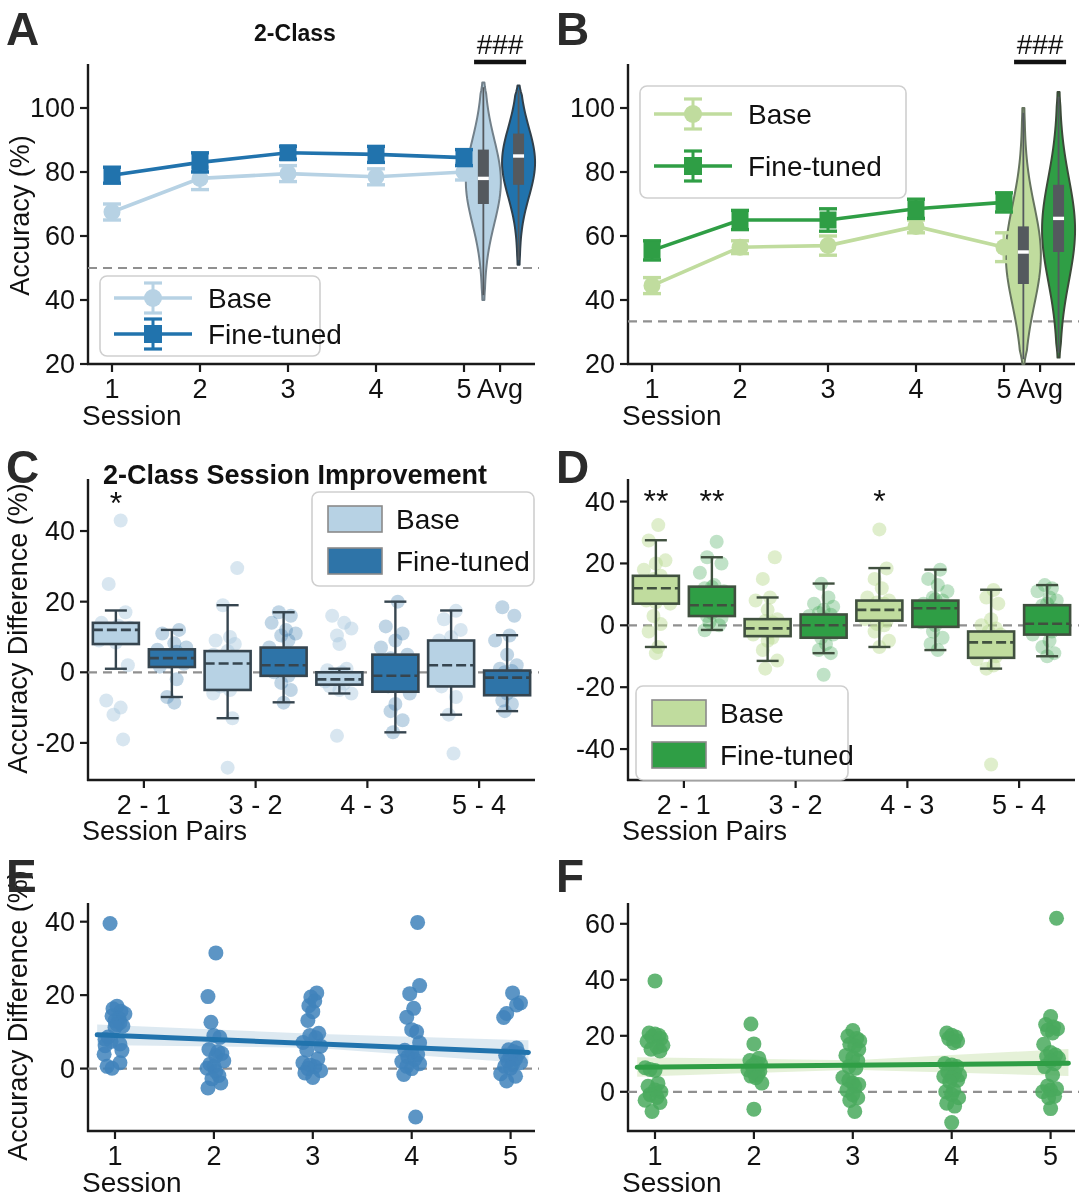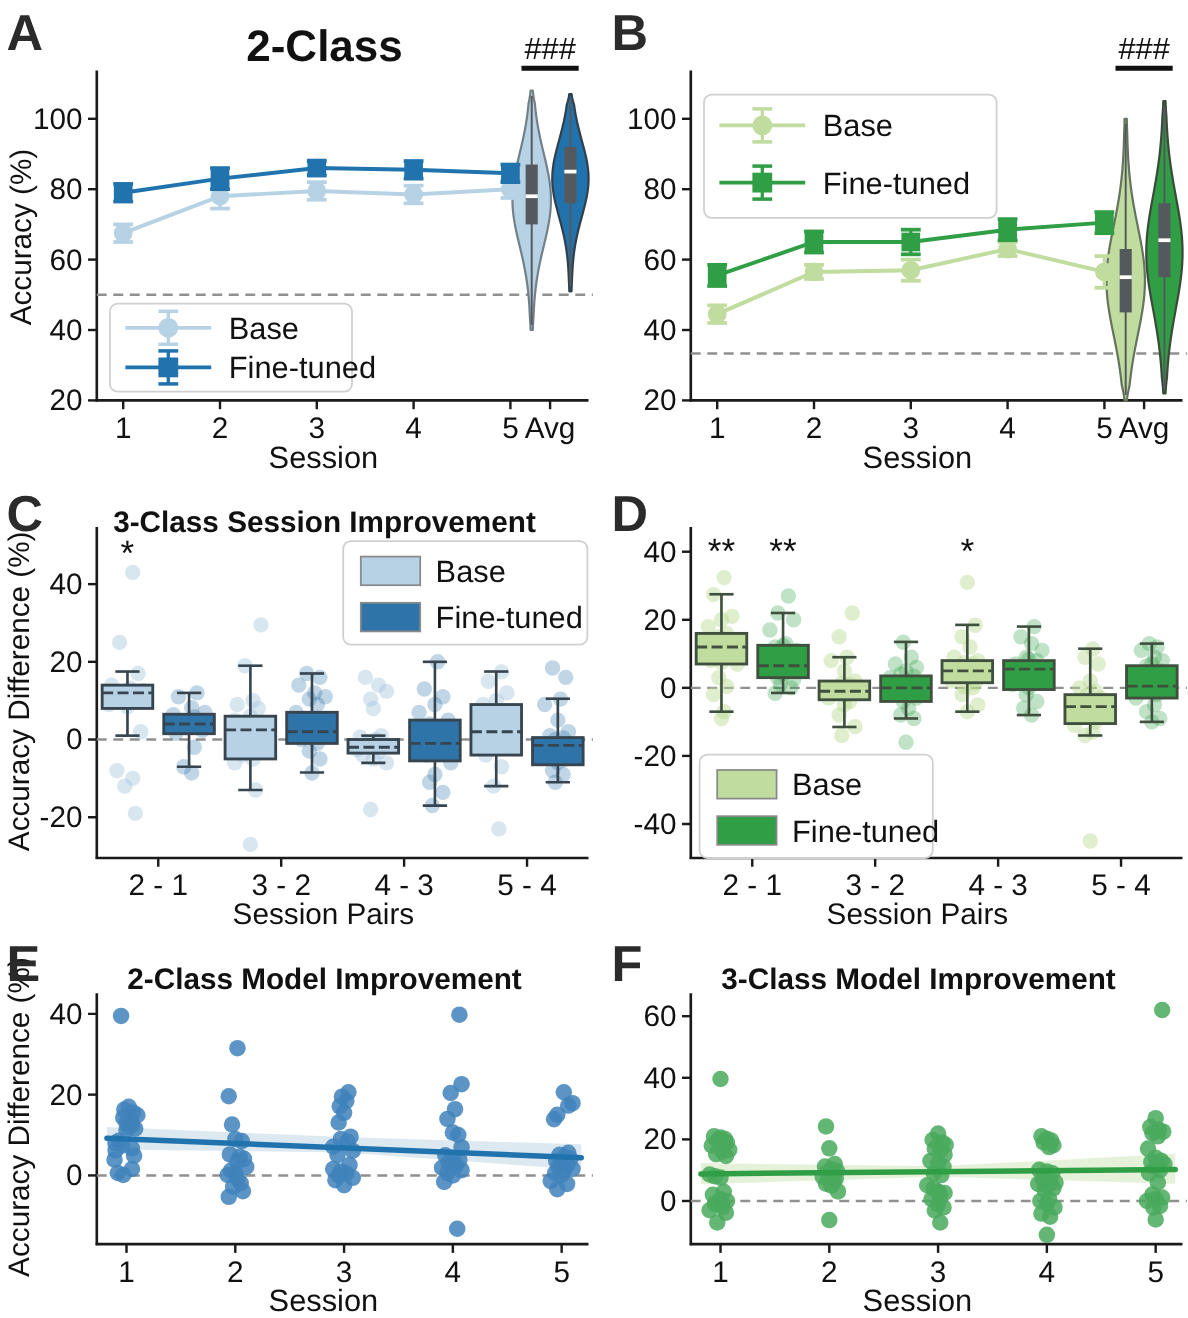--- a/index.html
+++ b/index.html
@@ -2,24 +2,24 @@
 <html><head>
 <meta charset="utf-8">
 <style>
   html,body{margin:0;padding:0;background:#ffffff;}
   #figure{position:relative;width:1080px;height:1198px;background:#ffffff;
           font-family:"Liberation Sans",sans-serif;color:#111;overflow:hidden;}
   .panel{position:absolute;}
   .panel svg{position:absolute;left:0;top:0;}
   .panel-letter{position:absolute;font-weight:700;font-size:46px;color:#2b2b2b;z-index:3;}
   .panel-title{position:absolute;left:70px;width:450px;text-align:center;font-weight:700;z-index:2;}
-  .t-row1{top:20px;font-size:40px;}
+  .t-row1{top:20px;font-size:23px;}
   .t-row23{top:32px;font-size:27px;}
   .ylab{position:absolute;text-align:center;font-size:27px;transform:rotate(-90deg);z-index:2;}
-  .xlab{position:absolute;left:64px;width:460px;text-align:center;font-size:28px;z-index:2;}
+  .xlab{position:absolute;left:82px;width:460px;text-align:left;font-size:28px;z-index:2;}
 </style>
 </head>
 <body>
 
 <div id="figure">
 
   <div class="panel" id="panel-a" style="left:0;top:0;width:540px;height:430px;">
     <div class="panel-letter" style="left:6px;top:2px;">A</div>
     <div class="panel-title t-row1">2-Class</div>
     <div class="ylab" style="left:-105px;top:200px;width:250px;">Accuracy (%)</div>
@@ -244,21 +244,21 @@
           <line x1="144" y1="151" x2="162" y2="151" stroke="#2f9e45" stroke-width="3.2"></line>
           <line x1="144" y1="181" x2="162" y2="181" stroke="#2f9e45" stroke-width="3.2"></line>
           <rect x="144" y="157" width="18" height="18" fill="#2f9e45"></rect>
           <text x="208" y="176" text-anchor="start" font-size="28" font-family="&quot;Liberation Sans&quot;,sans-serif" font-weight="400" fill="#111">Fine-tuned</text>
         </g>
       </svg>
   </div>
 
   <div class="panel" id="panel-c" style="left:0;top:428px;width:540px;height:417px;">
     <div class="panel-letter" style="left:6px;top:12px;">C</div>
-    <div class="panel-title t-row23">3-Class Session Improvement</div>
+    <div class="panel-title t-row23">2-Class Session Improvement</div>
     <div class="ylab" style="left:-142px;top:185px;width:320px;">Accuracy Difference (%)</div>
     <div class="xlab" style="top:388px;font-size:27px;">Session Pairs</div>
     <svg id="svg-2" width="540" height="417">
         <g>
           <line x1="88" y1="51" x2="88" y2="353" stroke="#1a1a1a" stroke-width="2.4"></line>
           <line x1="87" y1="352" x2="535" y2="352" stroke="#1a1a1a" stroke-width="2.4"></line>
           <line x1="80" y1="314.91914387633767" x2="88" y2="314.91914387633767" stroke="#1a1a1a" stroke-width="2.2"></line>
           <text x="75" y="323.91914387633767" text-anchor="end" font-size="27" font-family="&quot;Liberation Sans&quot;,sans-serif" font-weight="400" fill="#111">-20</text>
           <line x1="80" y1="244.28894173602853" x2="88" y2="244.28894173602853" stroke="#1a1a1a" stroke-width="2.2"></line>
           <text x="75" y="253.28894173602853" text-anchor="end" font-size="27" font-family="&quot;Liberation Sans&quot;,sans-serif" font-weight="400" fill="#111">0</text>
@@ -732,21 +732,20 @@
         </g>
         <g>
           <rect x="112" y="314" width="54" height="26" fill="#2f9e45" stroke="#8a8a8a" stroke-width="1.6"></rect>
           <text x="180" y="337" text-anchor="start" font-size="28" font-family="&quot;Liberation Sans&quot;,sans-serif" font-weight="400" fill="#111">Fine-tuned</text>
         </g>
       </svg>
   </div>
 
   <div class="panel" id="panel-e" style="left:0;top:845px;width:540px;height:353px;">
     <div class="panel-letter" style="left:6px;top:4px;">E</div>
-    <div class="panel-title t-row23" style="top:30px;">2-Class Model Improvement</div>
     <div class="ylab" style="left:-142px;top:155px;width:320px;">Accuracy Difference (%)</div>
     <div class="xlab" style="top:322px;">Session</div>
     <svg id="svg-4" width="540" height="353">
         <g>
           <line x1="88" y1="58" x2="88" y2="287" stroke="#1a1a1a" stroke-width="2.4"></line>
           <line x1="87" y1="286" x2="535" y2="286" stroke="#1a1a1a" stroke-width="2.4"></line>
           <line x1="80" y1="223.5737704918033" x2="88" y2="223.5737704918033" stroke="#1a1a1a" stroke-width="2.2"></line>
           <text x="75" y="232.5737704918033" text-anchor="end" font-size="27" font-family="&quot;Liberation Sans&quot;,sans-serif" font-weight="400" fill="#111">0</text>
           <line x1="80" y1="150.13114754098362" x2="88" y2="150.13114754098362" stroke="#1a1a1a" stroke-width="2.2"></line>
           <text x="75" y="159.13114754098362" text-anchor="end" font-size="27" font-family="&quot;Liberation Sans&quot;,sans-serif" font-weight="400" fill="#111">20</text>
@@ -865,21 +864,20 @@
           <circle cx="500.71000000000004" cy="228.71475409836066" r="7.5" fill="#3f82bb" fill-opacity="0.85"></circle>
           <circle cx="515.5450000000001" cy="231.28524590163934" r="7.5" fill="#3f82bb" fill-opacity="0.85"></circle>
           <circle cx="506.644" cy="236.05901639344262" r="7.5" fill="#3f82bb" fill-opacity="0.85"></circle>
         </g>
         <line x1="97.198" y1="189.79016393442623" x2="528.402" y2="207.41639344262296" stroke="#2173ad" stroke-width="5" stroke-linecap="round"></line>
       </svg>
   </div>
 
   <div class="panel" id="panel-f" style="left:540px;top:845px;width:540px;height:353px;">
     <div class="panel-letter" style="left:16px;top:4px;">F</div>
-    <div class="panel-title t-row23" style="top:30px;">3-Class Model Improvement</div>
     <div class="xlab" style="top:322px;">Session</div>
     <svg id="svg-5" width="540" height="353">
         <g>
           <line x1="88" y1="58" x2="88" y2="287" stroke="#1a1a1a" stroke-width="2.4"></line>
           <line x1="87" y1="286" x2="535" y2="286" stroke="#1a1a1a" stroke-width="2.4"></line>
           <line x1="80" y1="246.8" x2="88" y2="246.8" stroke="#1a1a1a" stroke-width="2.2"></line>
           <text x="75" y="255.8" text-anchor="end" font-size="27" font-family="&quot;Liberation Sans&quot;,sans-serif" font-weight="400" fill="#111">0</text>
           <line x1="80" y1="190.8" x2="88" y2="190.8" stroke="#1a1a1a" stroke-width="2.2"></line>
           <text x="75" y="199.8" text-anchor="end" font-size="27" font-family="&quot;Liberation Sans&quot;,sans-serif" font-weight="400" fill="#111">20</text>
           <line x1="80" y1="134.8" x2="88" y2="134.8" stroke="#1a1a1a" stroke-width="2.2"></line>

